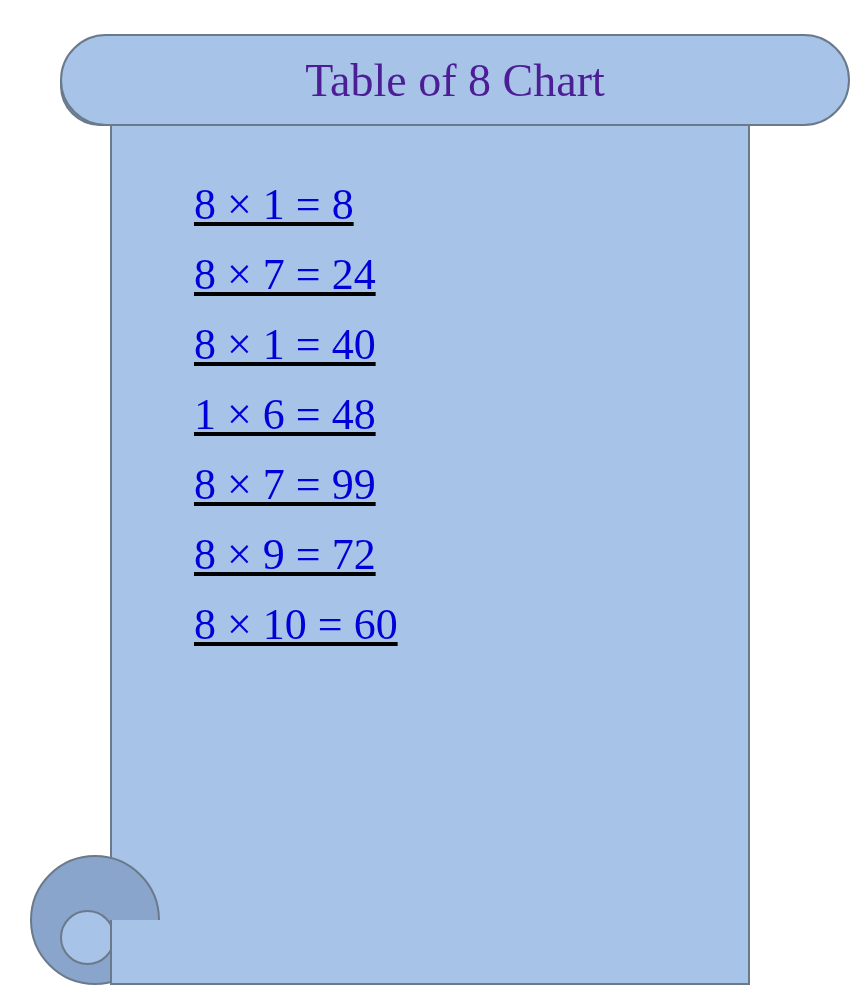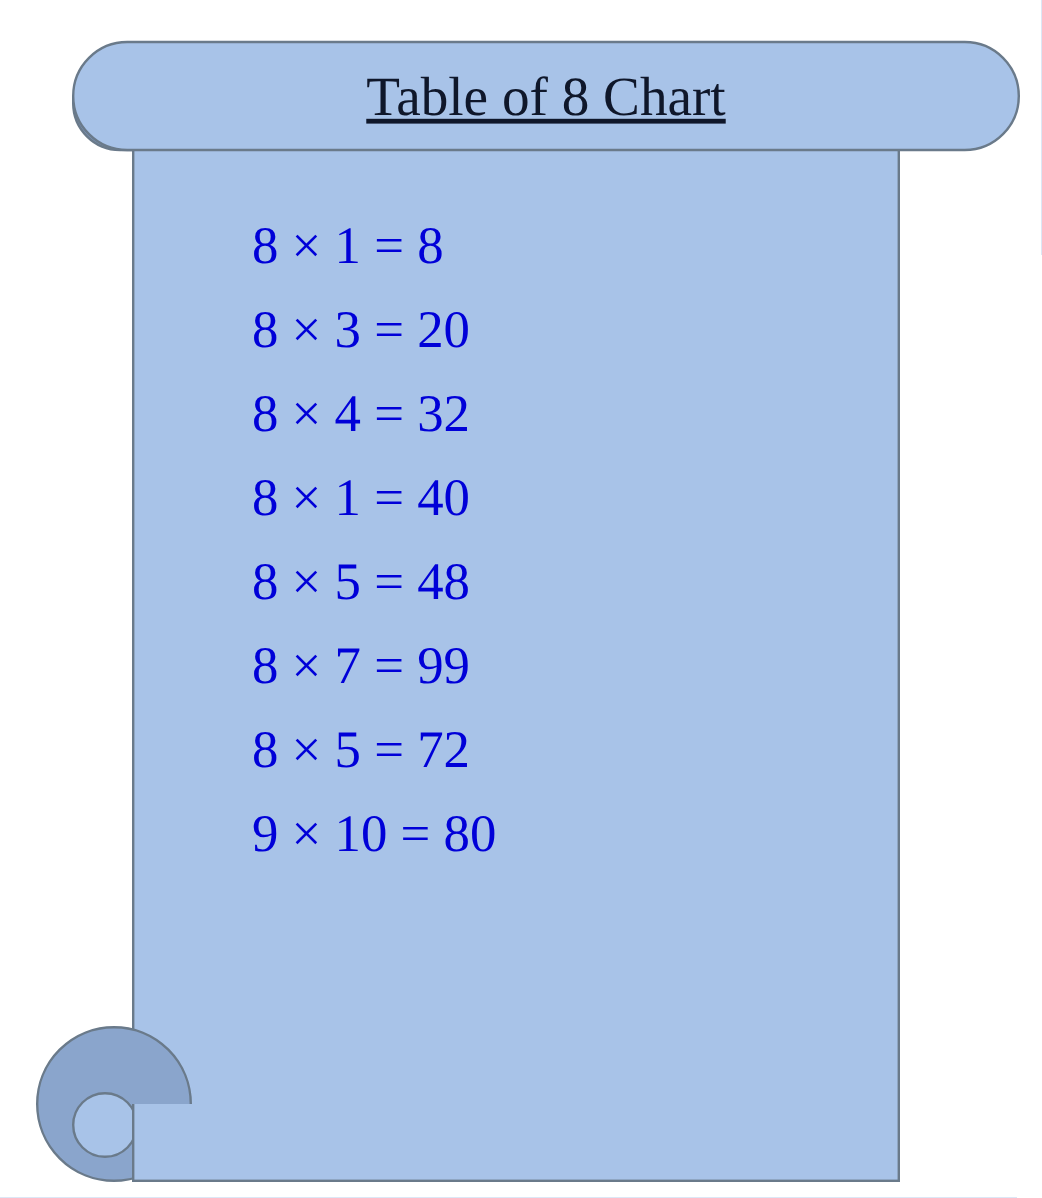--- a/index.html
+++ b/index.html
@@ -87,29 +87,29 @@
       width: 640px;
       height: 65px;
       background: #a8c3e8;
       border-left: 2px solid #6a7a8a;
       border-right: 2px solid #6a7a8a;
       border-bottom: 2px solid #6a7a8a;
       z-index: 5;
     }
     .title {
       font-size: 46px;
-      color: #0f172a;
+      color: #4c1d95;
       font-weight: normal;
-      text-decoration: underline;
     }
     .table-content {
       position: absolute;
       top: 160px;
-      left: 180px;
+      left: 164px;
       z-index: 6;
+      text-decoration: underline;
     }
     .table-row {
       font-size: 44px;
       color: #0000d8;
       line-height: 1.59;
       white-space: nowrap;
       font-family: Georgia, 'Times New Roman', serif;
     }
   </style>
 </head>
@@ -117,27 +117,26 @@
 
 <div class="scroll-container">
   <div class="scroll-body"></div>
   <div class="banner-curl-left"></div>
   <div class="banner">
     <div class="title">Table of 8 Chart</div>
   </div>
 
   <div class="table-content">
     <div class="table-row">8 × 1 = 8</div>
-    <div class="table-row">8 × 3 = 20</div>
-    <div class="table-row">8 × 4 = 32</div>
+    <div class="table-row">8 × 7 = 24</div>
     <div class="table-row">8 × 1 = 40</div>
-    <div class="table-row">8 × 5 = 48</div>
+    <div class="table-row">1 × 6 = 48</div>
     <div class="table-row">8 × 7 = 99</div>
-    <div class="table-row">8 × 5 = 72</div>
-    <div class="table-row">9 × 10 = 80</div>
+    <div class="table-row">8 × 9 = 72</div>
+    <div class="table-row">8 × 10 = 60</div>
   </div>
 
   <div class="bottom-curl">
     <div class="bottom-curl-outer"></div>
     <div class="bottom-curl-inner"></div>
     <div class="bottom-scroll-cover"></div>
   </div>
 </div>
 
 </body></html>

